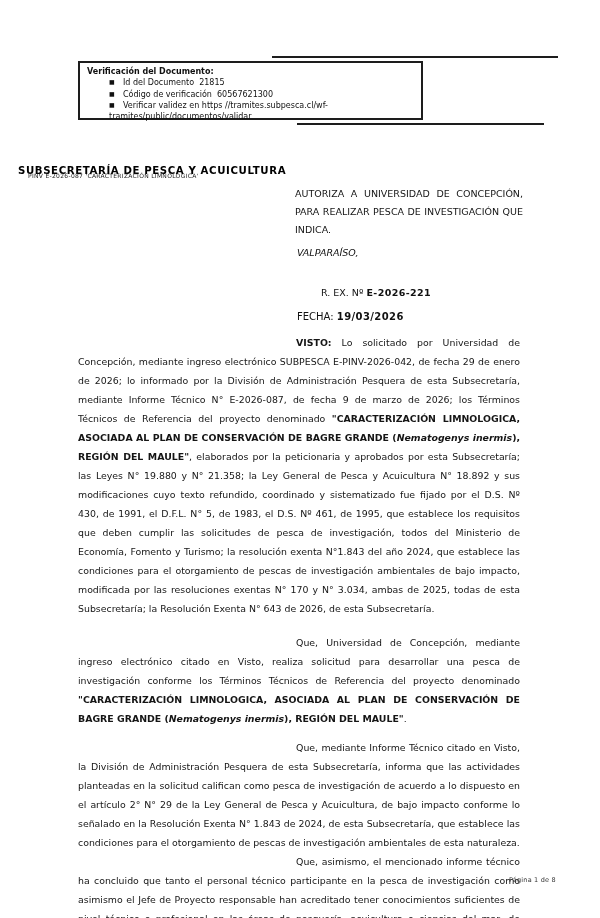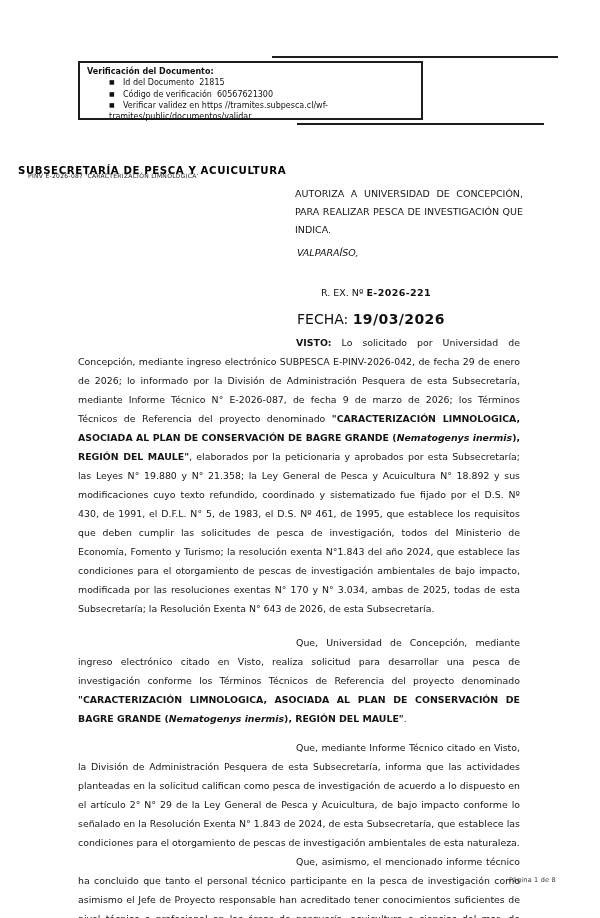--- a/index.html
+++ b/index.html
@@ -39,21 +39,21 @@
     position: absolute; left: 28px; top: 172px;
     font-size: 6px; letter-spacing: 0.3px; color: #222;
   }
 
   .subject {
     position: absolute; left: 295px; top: 185px; width: 228px;
     font-size: 9.5px; line-height: 18px; text-align: justify; color: #151515;
   }
   .city  { position: absolute; left: 297px; top: 247px; font-size: 9.5px; font-style: italic; }
   .rex   { position: absolute; left: 297px; top: 287px; font-size: 9.5px; margin-left: 24px; }
-  .fecha { position: absolute; left: 297px; top: 311px; font-size: 14px; }
+  .fecha { position: absolute; left: 297px; top: 311px; font-size: 10px; }
   .rex b, .fecha b { letter-spacing: 0.4px; }
 
   .bodytext {
     position: absolute; left: 78px; top: 333px; width: 442px;
     font-size: 9.4px; line-height: 19px; text-align: justify; color: #151515;
   }
   .bodytext p { margin: 0; }
   .para.indent { text-indent: 218px; }
   .cons-title {
     margin: 13px 0 0 193px !important;

